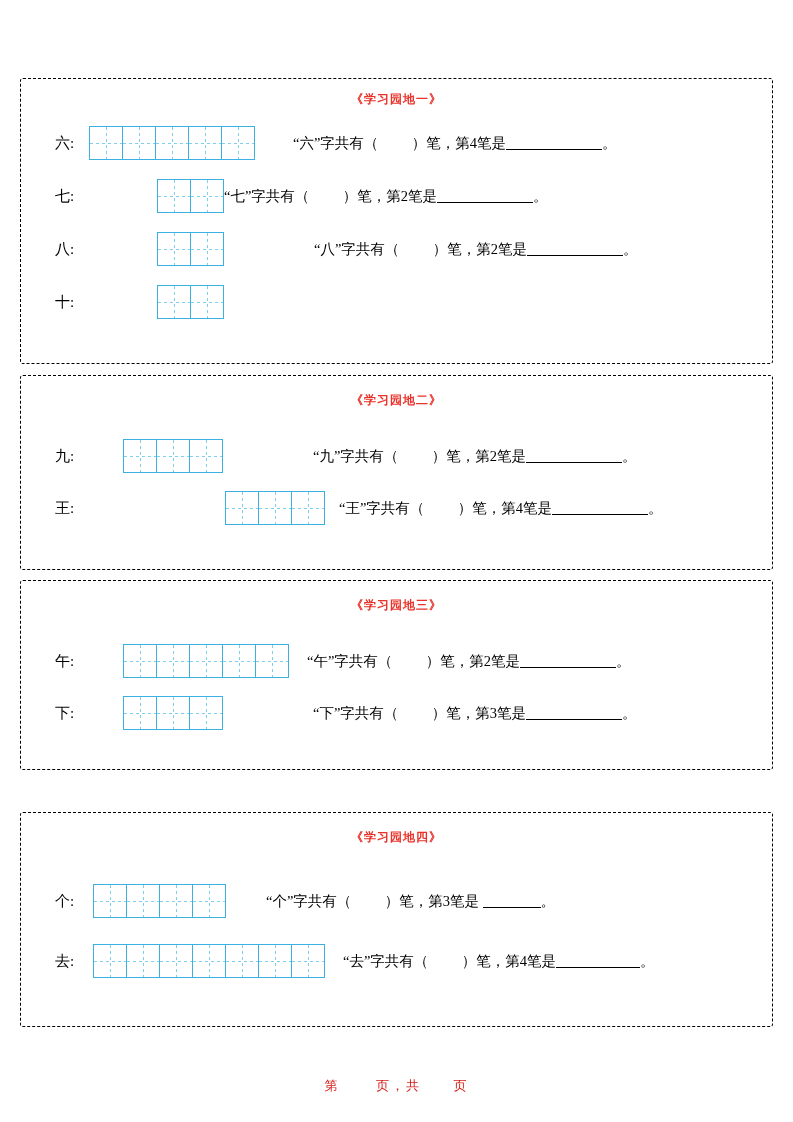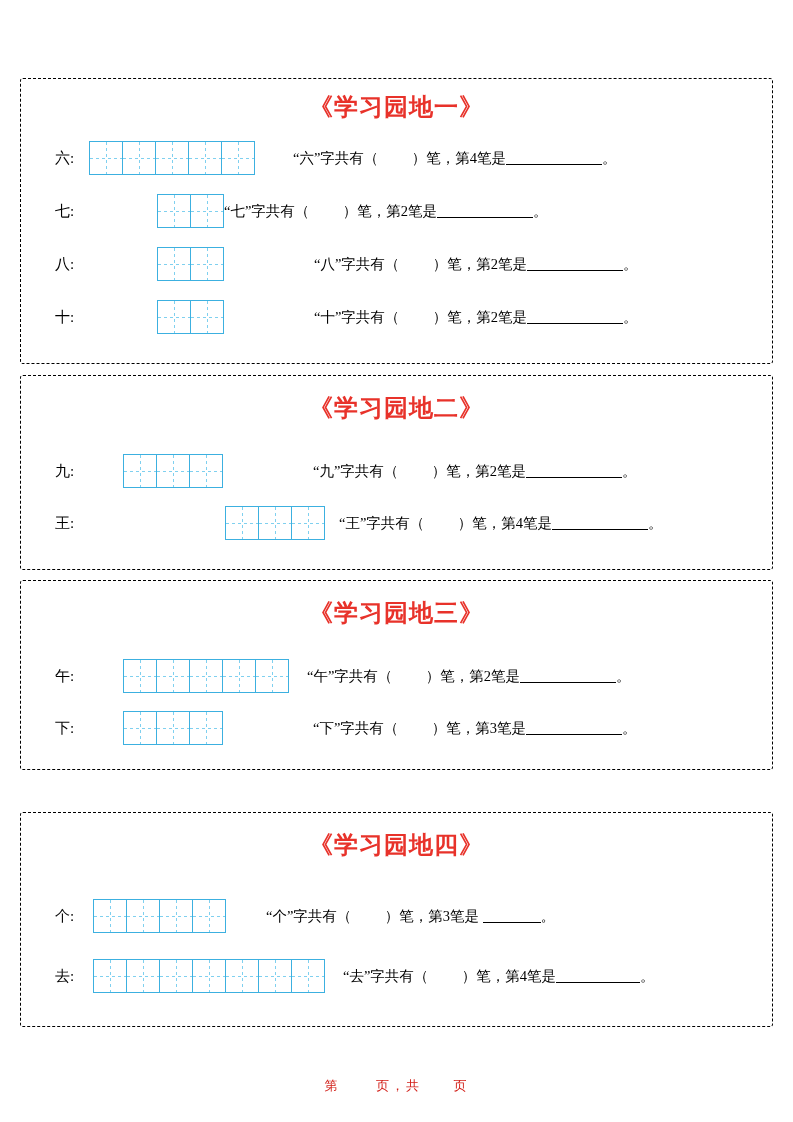--- a/index.html
+++ b/index.html
@@ -30,21 +30,21 @@
     width: 753px;
     box-sizing: border-box;
     border: 1.5px dashed #000;
     border-radius: 3px;
   }
 
   .section-title {
     text-align: center;
     color: #e8322a;
     font-weight: bold;
-    font-size: 24px;
+    font-size: 12px;
     letter-spacing: 1px;
     margin: 12px 0 6px 0;
     font-family: "Liberation Serif", "DejaVu Serif", serif;
   }
 
   .row {
     display: flex;
     align-items: center;
     padding: 0 0 0 34px;
     box-sizing: border-box;
@@ -163,25 +163,20 @@
         <span>）笔，第2笔是</span><span class="blank-line" style="width:96px;"></span><span>。</span>
       </div>
     </div>
 
     <div class="row" style="margin-top:19px;">
       <div class="row-char">十:</div>
       <div class="grid" style="margin-left:68px;">
         <div class="cell"></div>
         <div class="cell"></div>
       </div>
-      <div class="sentence" style="margin-left:90px;">
-        <span>“十”字共有（</span>
-        <span style="display:inline-block;width:26px;"></span>
-        <span>）笔，第2笔是</span><span class="blank-line" style="width:96px;"></span><span>。</span>
-      </div>
     </div>
   </div>
 
   <div class="section" style="top:375px;height:195px;">
     <div class="section-title" style="margin-top:16px;">《学习园地二》</div>
 
     <div class="row" style="margin-top:30px;">
       <div class="row-char">九:</div>
       <div class="grid" style="margin-left:34px;">
         <div class="cell"></div>

